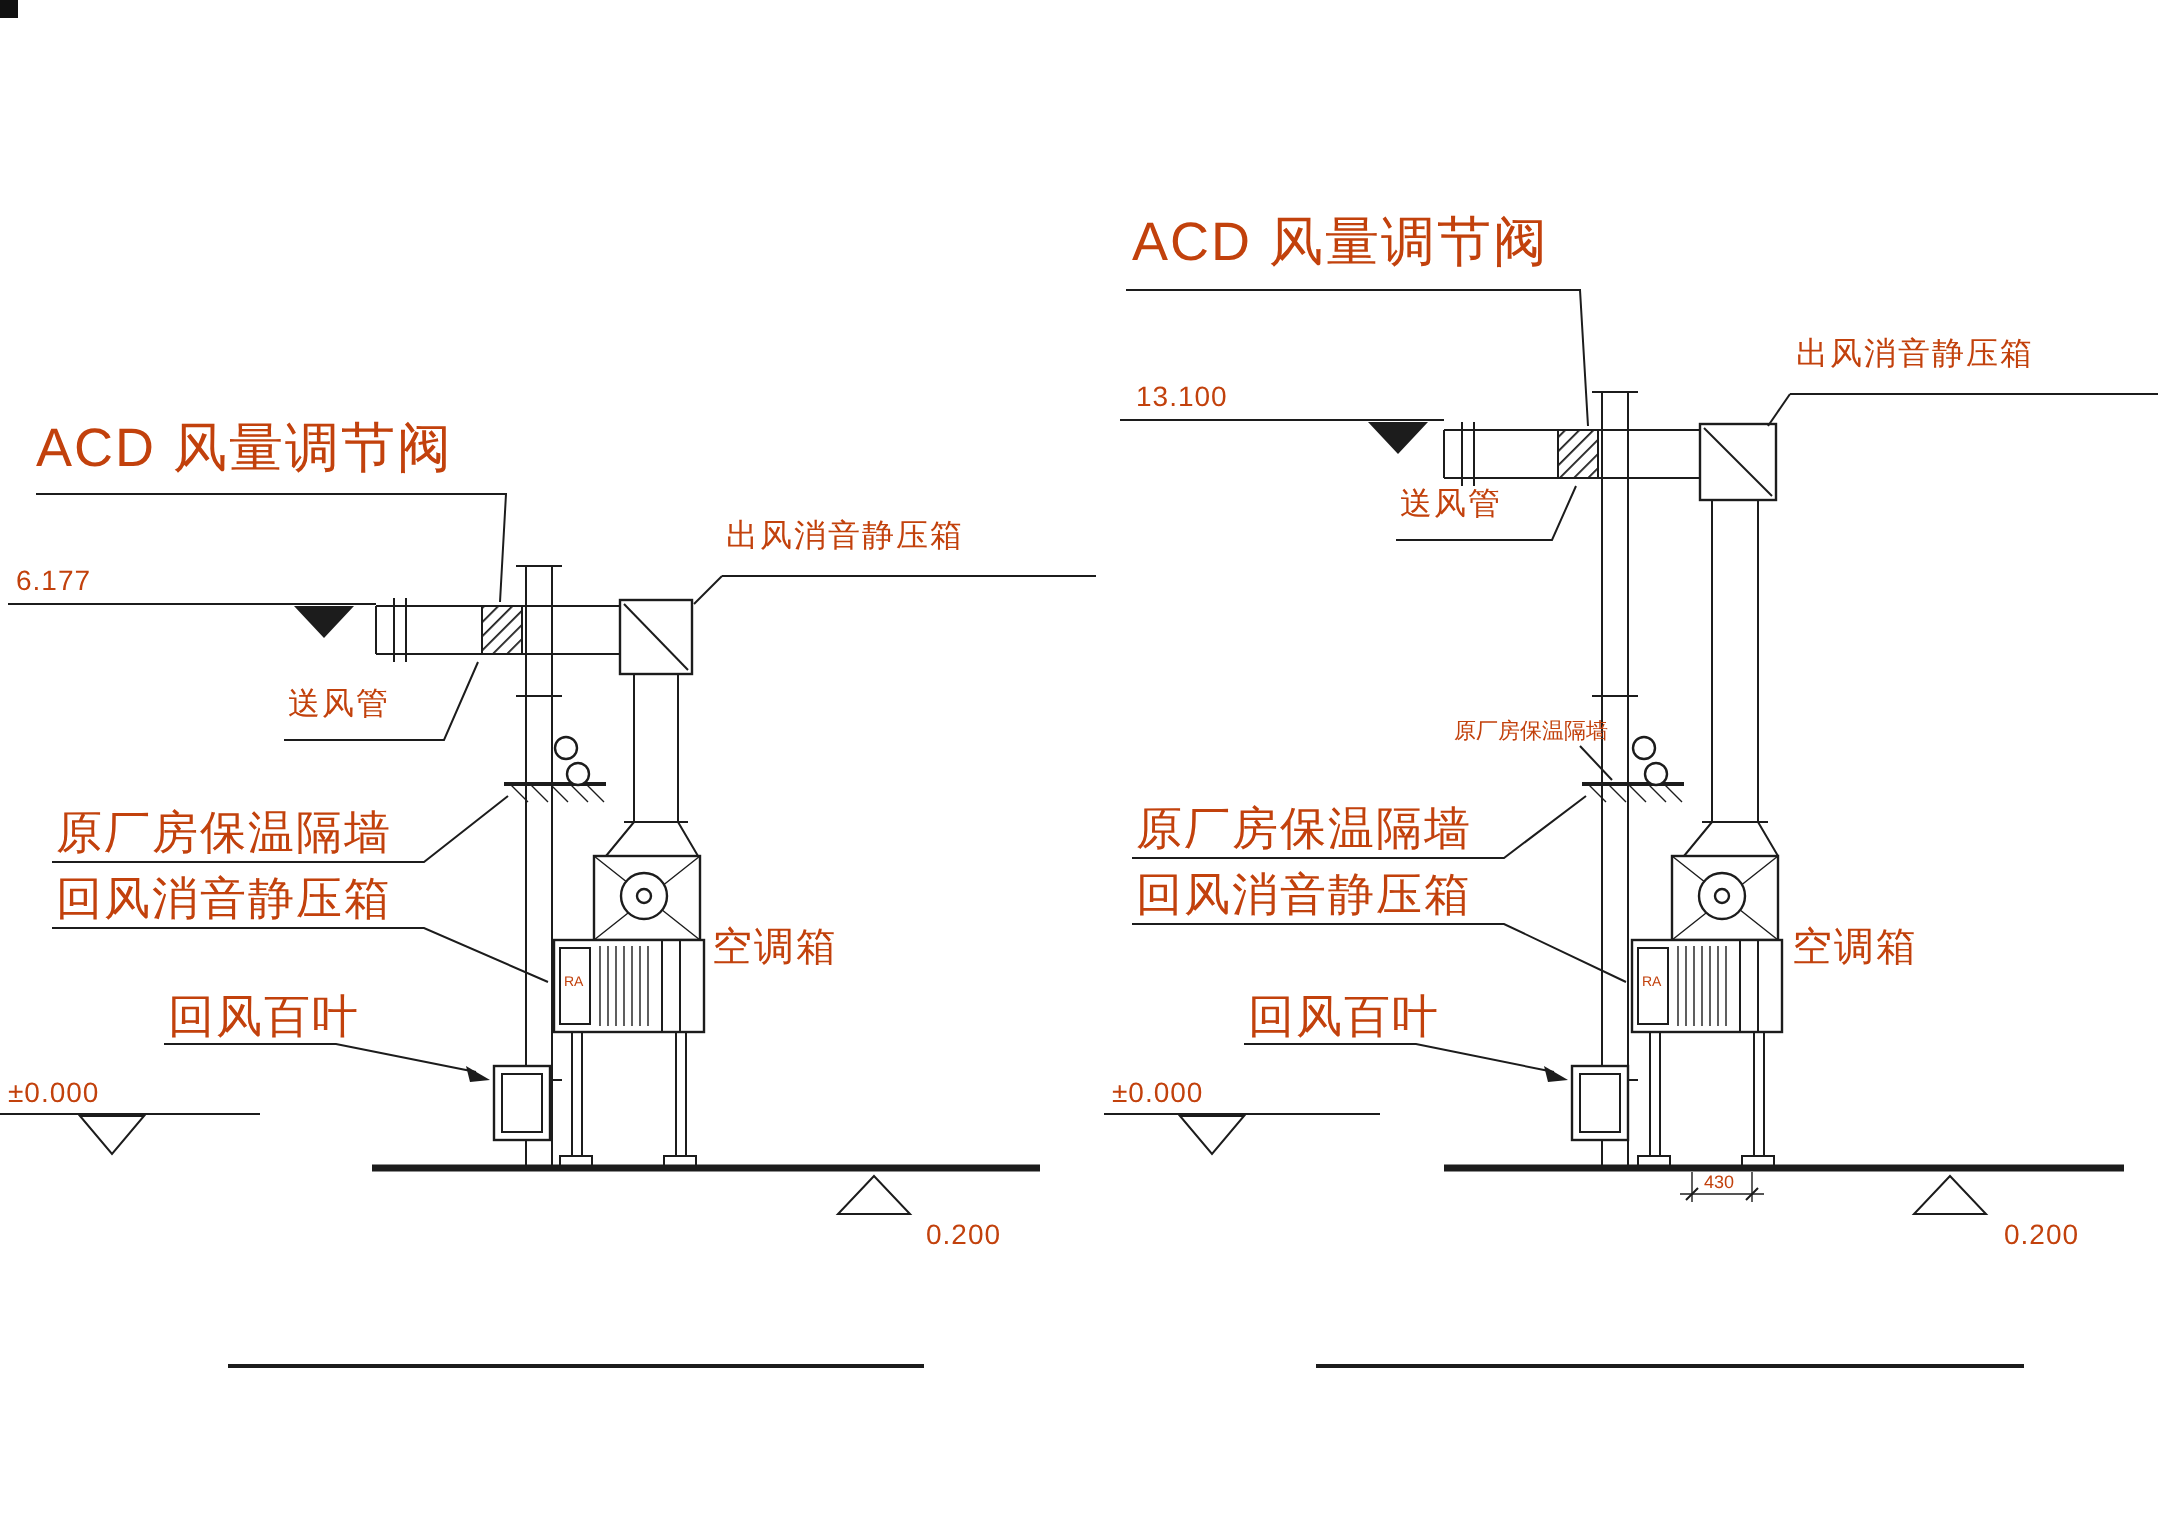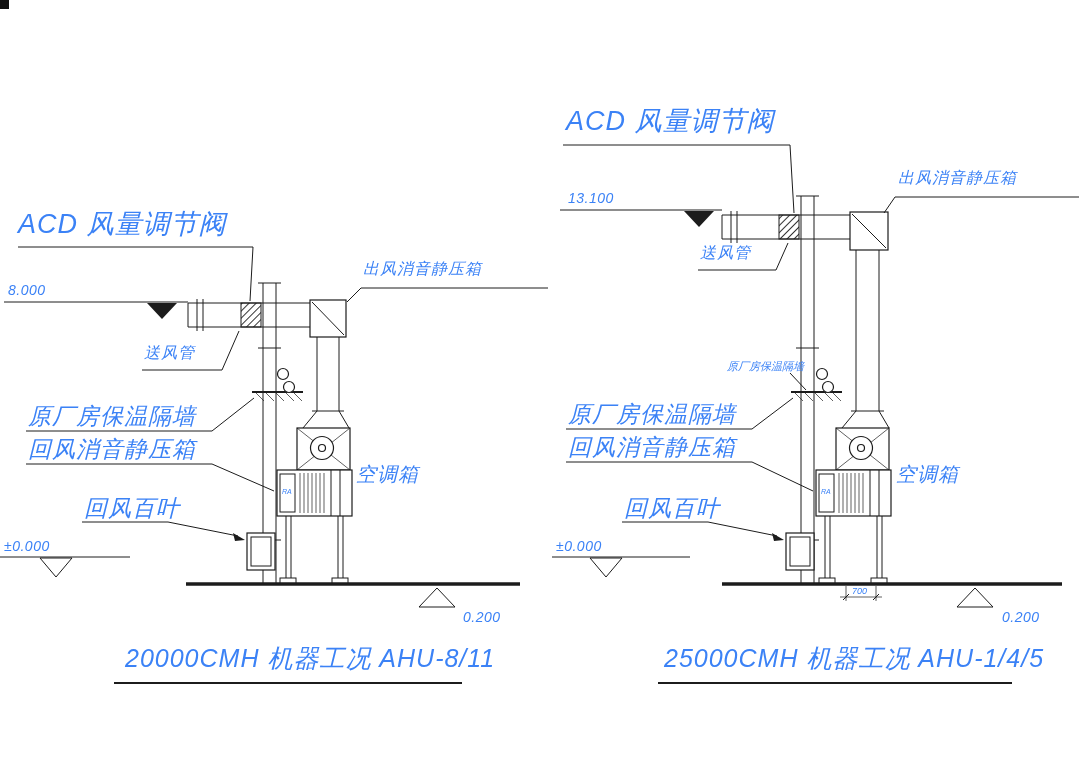--- a/index.html
+++ b/index.html
@@ -3,21 +3,21 @@
 <meta charset="utf-8">
 <style>
   * { margin:0; padding:0; box-sizing:border-box; }
   html,body { background:#ffffff; }
   body {
     width:1080px; height:763px; position:relative; overflow:hidden;
     font-family:"Liberation Sans","DejaVu Sans",sans-serif; color:#1c1c1c;
   }
   .canvas { position:absolute; left:0; top:0; width:1080px; height:763px; background:#fff; }
   svg.linework { position:absolute; left:0; top:0; }
-  .lbl { position:absolute; white-space:nowrap; color:#3b82f6; line-height:1.1; letter-spacing:1px;font-style:italic; }
+  .lbl { position:absolute; white-space:nowrap; color:#c2410c; line-height:1.1; letter-spacing:1px; }
   .acd   { font-size:27px; }
   .big   { font-size:16px; }
   .med   { font-size:23px; }
   .ahu   { font-size:20px; }
   .num   { font-size:14px; letter-spacing:0.5px; }
   .small { font-size:11px; letter-spacing:0; }
   .tiny  { font-size:7px; letter-spacing:0; }
   .dim   { font-size:9px; letter-spacing:0; }
   .title { font-size:25px; letter-spacing:1px; }
   .corner { position:absolute; left:0; top:0; width:9px; height:9px; background:#111; }
@@ -209,40 +209,38 @@
         <path class="thin" d="M843 600 l6 -6 M873 600 l6 -6"></path>
       </g>
 
       <polygon class="thin" points="975,588 957,607 993,607"></polygon>
 
       <path class="mid" d="M658 683 H1012"></path>
     </g>
   </svg>
 
   <div class="lbl acd" style="left:18px;  top:210px;">ACD 风量调节阀</div>
-  <div class="lbl num" style="left:8px;   top:283px;">8.000</div>
+  <div class="lbl num" style="left:8px;   top:283px;">6.177</div>
   <div class="lbl big" style="left:144px; top:344px;">送风管</div>
   <div class="lbl big" style="left:363px; top:260px;">出风消音静压箱</div>
   <div class="lbl med" style="left:28px;  top:404px;">原厂房保温隔墙</div>
   <div class="lbl med" style="left:28px;  top:437px;">回风消音静压箱</div>
   <div class="lbl med" style="left:84px;  top:496px;">回风百叶</div>
   <div class="lbl ahu" style="left:356px; top:463px;">空调箱</div>
   <div class="lbl num" style="left:4px;   top:539px;">±0.000</div>
   <div class="lbl num" style="left:463px; top:610px;">0.200</div>
   <div class="lbl tiny" style="left:282px; top:488px;">RA</div>
-  <div class="lbl title" style="left:125px; top:645px;">20000CMH 机器工况 AHU-8/11</div>
 
   <div class="lbl acd" style="left:566px; top:107px;">ACD 风量调节阀</div>
   <div class="lbl num" style="left:568px; top:191px;">13.100</div>
   <div class="lbl big" style="left:898px; top:169px;">出风消音静压箱</div>
   <div class="lbl big" style="left:700px; top:244px;">送风管</div>
   <div class="lbl small" style="left:727px; top:360px;">原厂房保温隔墙</div>
   <div class="lbl med" style="left:568px; top:402px;">原厂房保温隔墙</div>
   <div class="lbl med" style="left:568px; top:435px;">回风消音静压箱</div>
   <div class="lbl med" style="left:624px; top:496px;">回风百叶</div>
   <div class="lbl ahu" style="left:896px; top:463px;">空调箱</div>
   <div class="lbl num" style="left:556px; top:539px;">±0.000</div>
-  <div class="lbl dim" style="left:852px; top:587px;">700</div>
+  <div class="lbl dim" style="left:852px; top:587px;">430</div>
   <div class="lbl num" style="left:1002px;top:610px;">0.200</div>
   <div class="lbl tiny" style="left:821px; top:488px;">RA</div>
-  <div class="lbl title" style="left:664px; top:645px;">25000CMH 机器工况 AHU-1/4/5</div>
 
 </div>
 
 </body></html>

